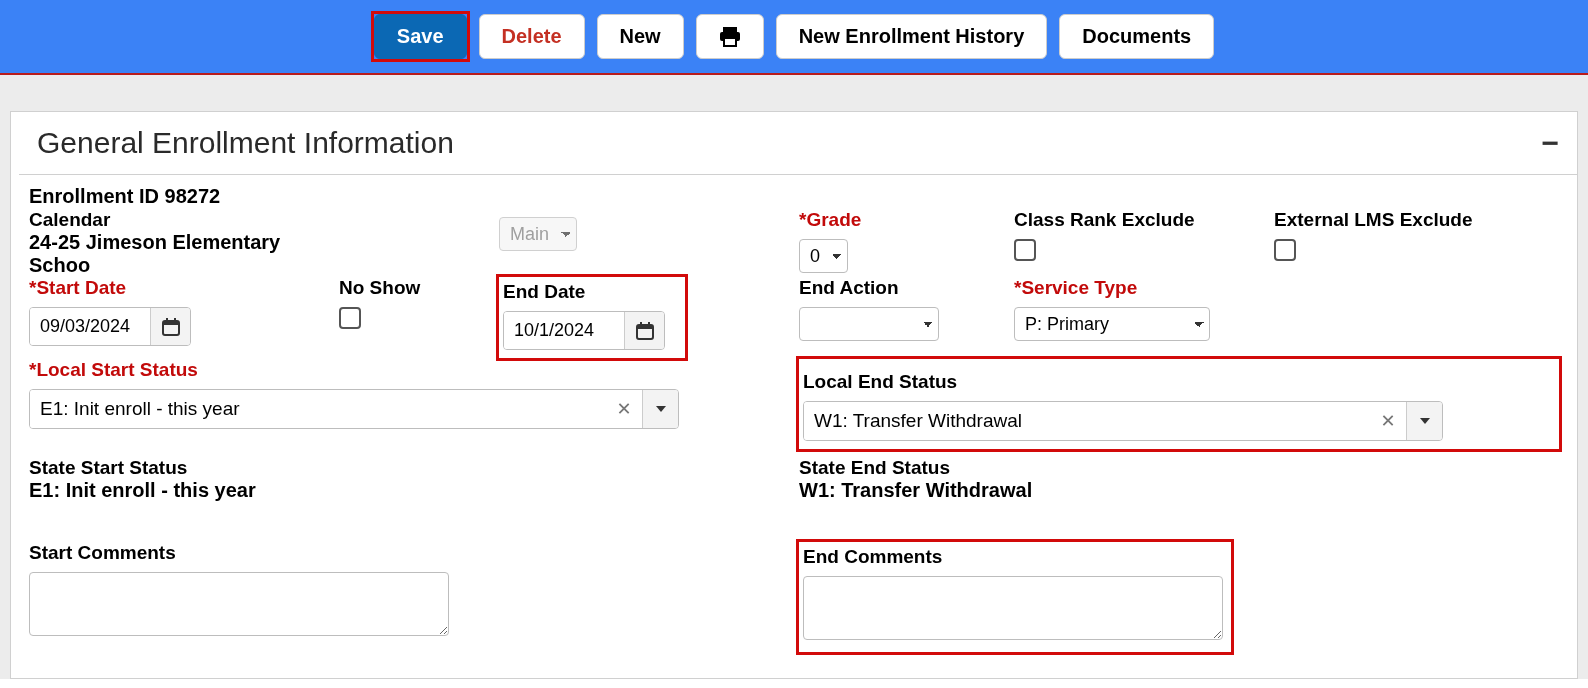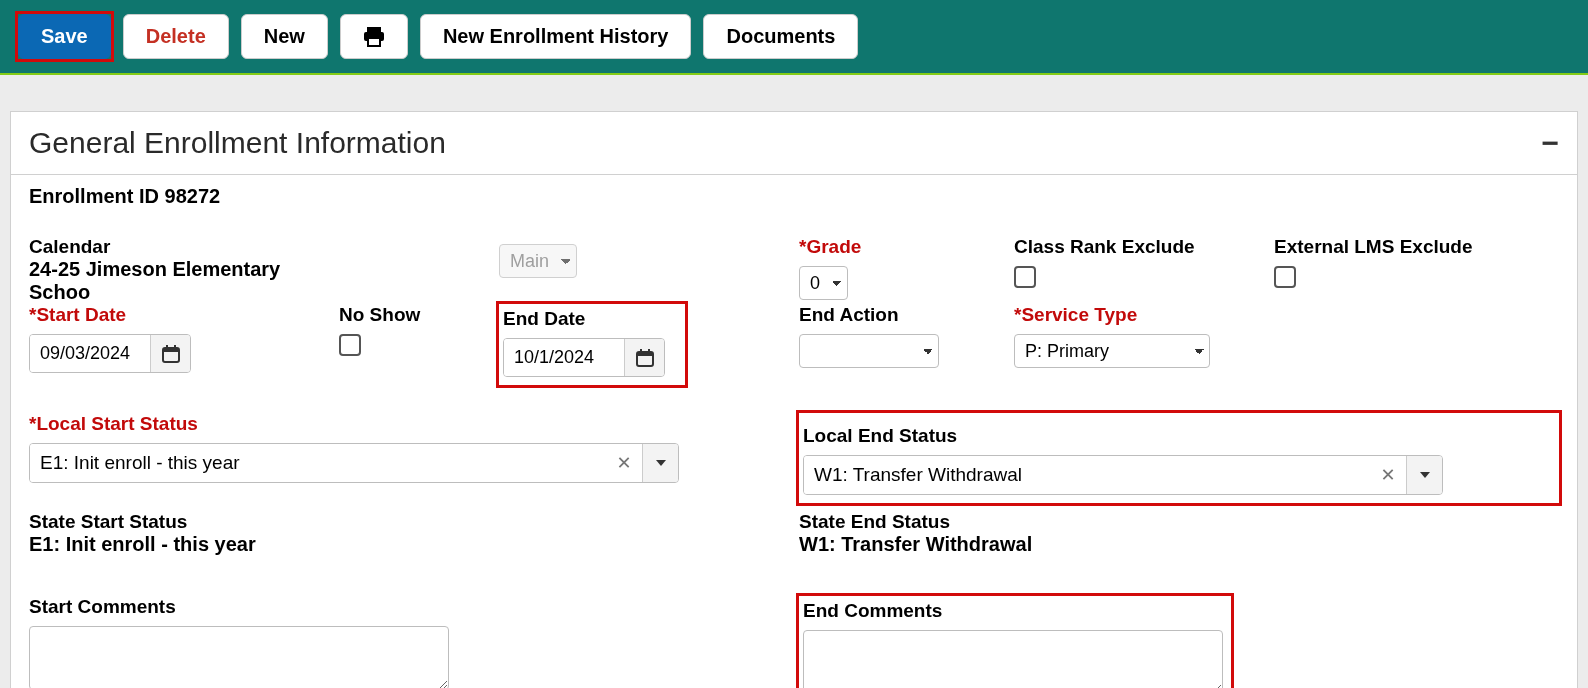--- a/index.html
+++ b/index.html
@@ -1,24 +1,24 @@
 <!DOCTYPE html>
 <html><head>
 <meta charset="utf-8">
 <style>
   * { box-sizing: border-box; }
   html, body { margin:0; padding:0; font-family: Arial, Helvetica, sans-serif; background:#fff; color:#000; }
-  .toolbar { display:flex; gap:12px; padding:14px 18px; border-bottom:2px solid #84cc16; background:#0f766e; }
+  .toolbar { display:flex; gap:12px; padding:14px 18px; border-bottom:2px solid #b91c1c; background:#3b82f6;justify-content:center; }
   .btn { border:1px solid #ccc; border-radius:6px; background:#fff; font-size:20px; font-weight:700; padding:10px 22px; cursor:pointer; display:inline-flex; align-items:center; gap:10px; }
   .btn-primary { background:#0b68b4; color:#fff; border-color:#0b68b4; }
   .btn-danger-text { color:#c43023; }
   .highlight-red { outline:3px solid #d20a0a; outline-offset:0; }
   .page-body { background:#ececec; padding:36px 0 0 0; min-height:560px; }
   .panel { margin:0 10px; background:#fff; border:1px solid #d0d0d0; }
-  .panel-header { display:flex; align-items:center; justify-content:space-between; padding:14px 18px; border-bottom:1px solid #d0d0d0; }
+  .panel-header { display:flex; align-items:center; justify-content:space-between; padding:14px 18px; border-bottom:1px solid #d0d0d0;margin-left:8px; }
   .panel-title { font-size:30px; font-weight:400; color:#2a2a2a; }
   .minus { font-size:30px; font-weight:700; color:#333; cursor:pointer; user-select:none; }
   .panel-content { padding:10px 18px 26px 18px; }
   .row { display:flex; flex-wrap:wrap; }
   .field-label { font-weight:700; font-size:19px; }
   .req { color:#c20a0a; }
   .static-text { font-weight:700; font-size:20px; }
   .select, .text-input, .date-input, .combo-input { border:1px solid #bdbdbd; border-radius:4px; background:#fff; font-size:18px; }
   .select { padding:6px 26px 6px 10px; appearance:none; background-image:linear-gradient(45deg, transparent 50%, #333 50%), linear-gradient(135deg,#333 50%, transparent 50%); background-position: right 10px center, right 5px center; background-size:5px 5px,5px 5px; background-repeat:no-repeat; }
   .select.readonly { color:#777; background-color:#f4f4f4; }
@@ -37,21 +37,21 @@
   .col-sched { width:300px; }
   .col-grade { width:215px; }
   .col-rank { width:260px; }
   .col-ext { width:260px; }
   .col-start { width:310px; }
   .col-end { width:300px; }
   .col-endaction { width:215px; }
   .col-servicetype { width:260px; }
   .left-half { width:770px; }
   .right-half { flex:1 1 500px; }
-  .mt8{margin-top:8px;} .mt18{margin-top:28px;} .mt26{} .mt40{margin-top:40px;}
+  .mt8{margin-top:8px;} .mt18{margin-top:1px;} .mt26{} .mt40{margin-top:40px;}
   svg { display:block; }
 </style>
 </head>
 <body>
 
 <div class="toolbar">
   <span class="highlight-red" style="display:inline-flex;">
     <button class="btn btn-primary">Save</button>
   </span>
   <button class="btn btn-danger-text">Delete</button>

